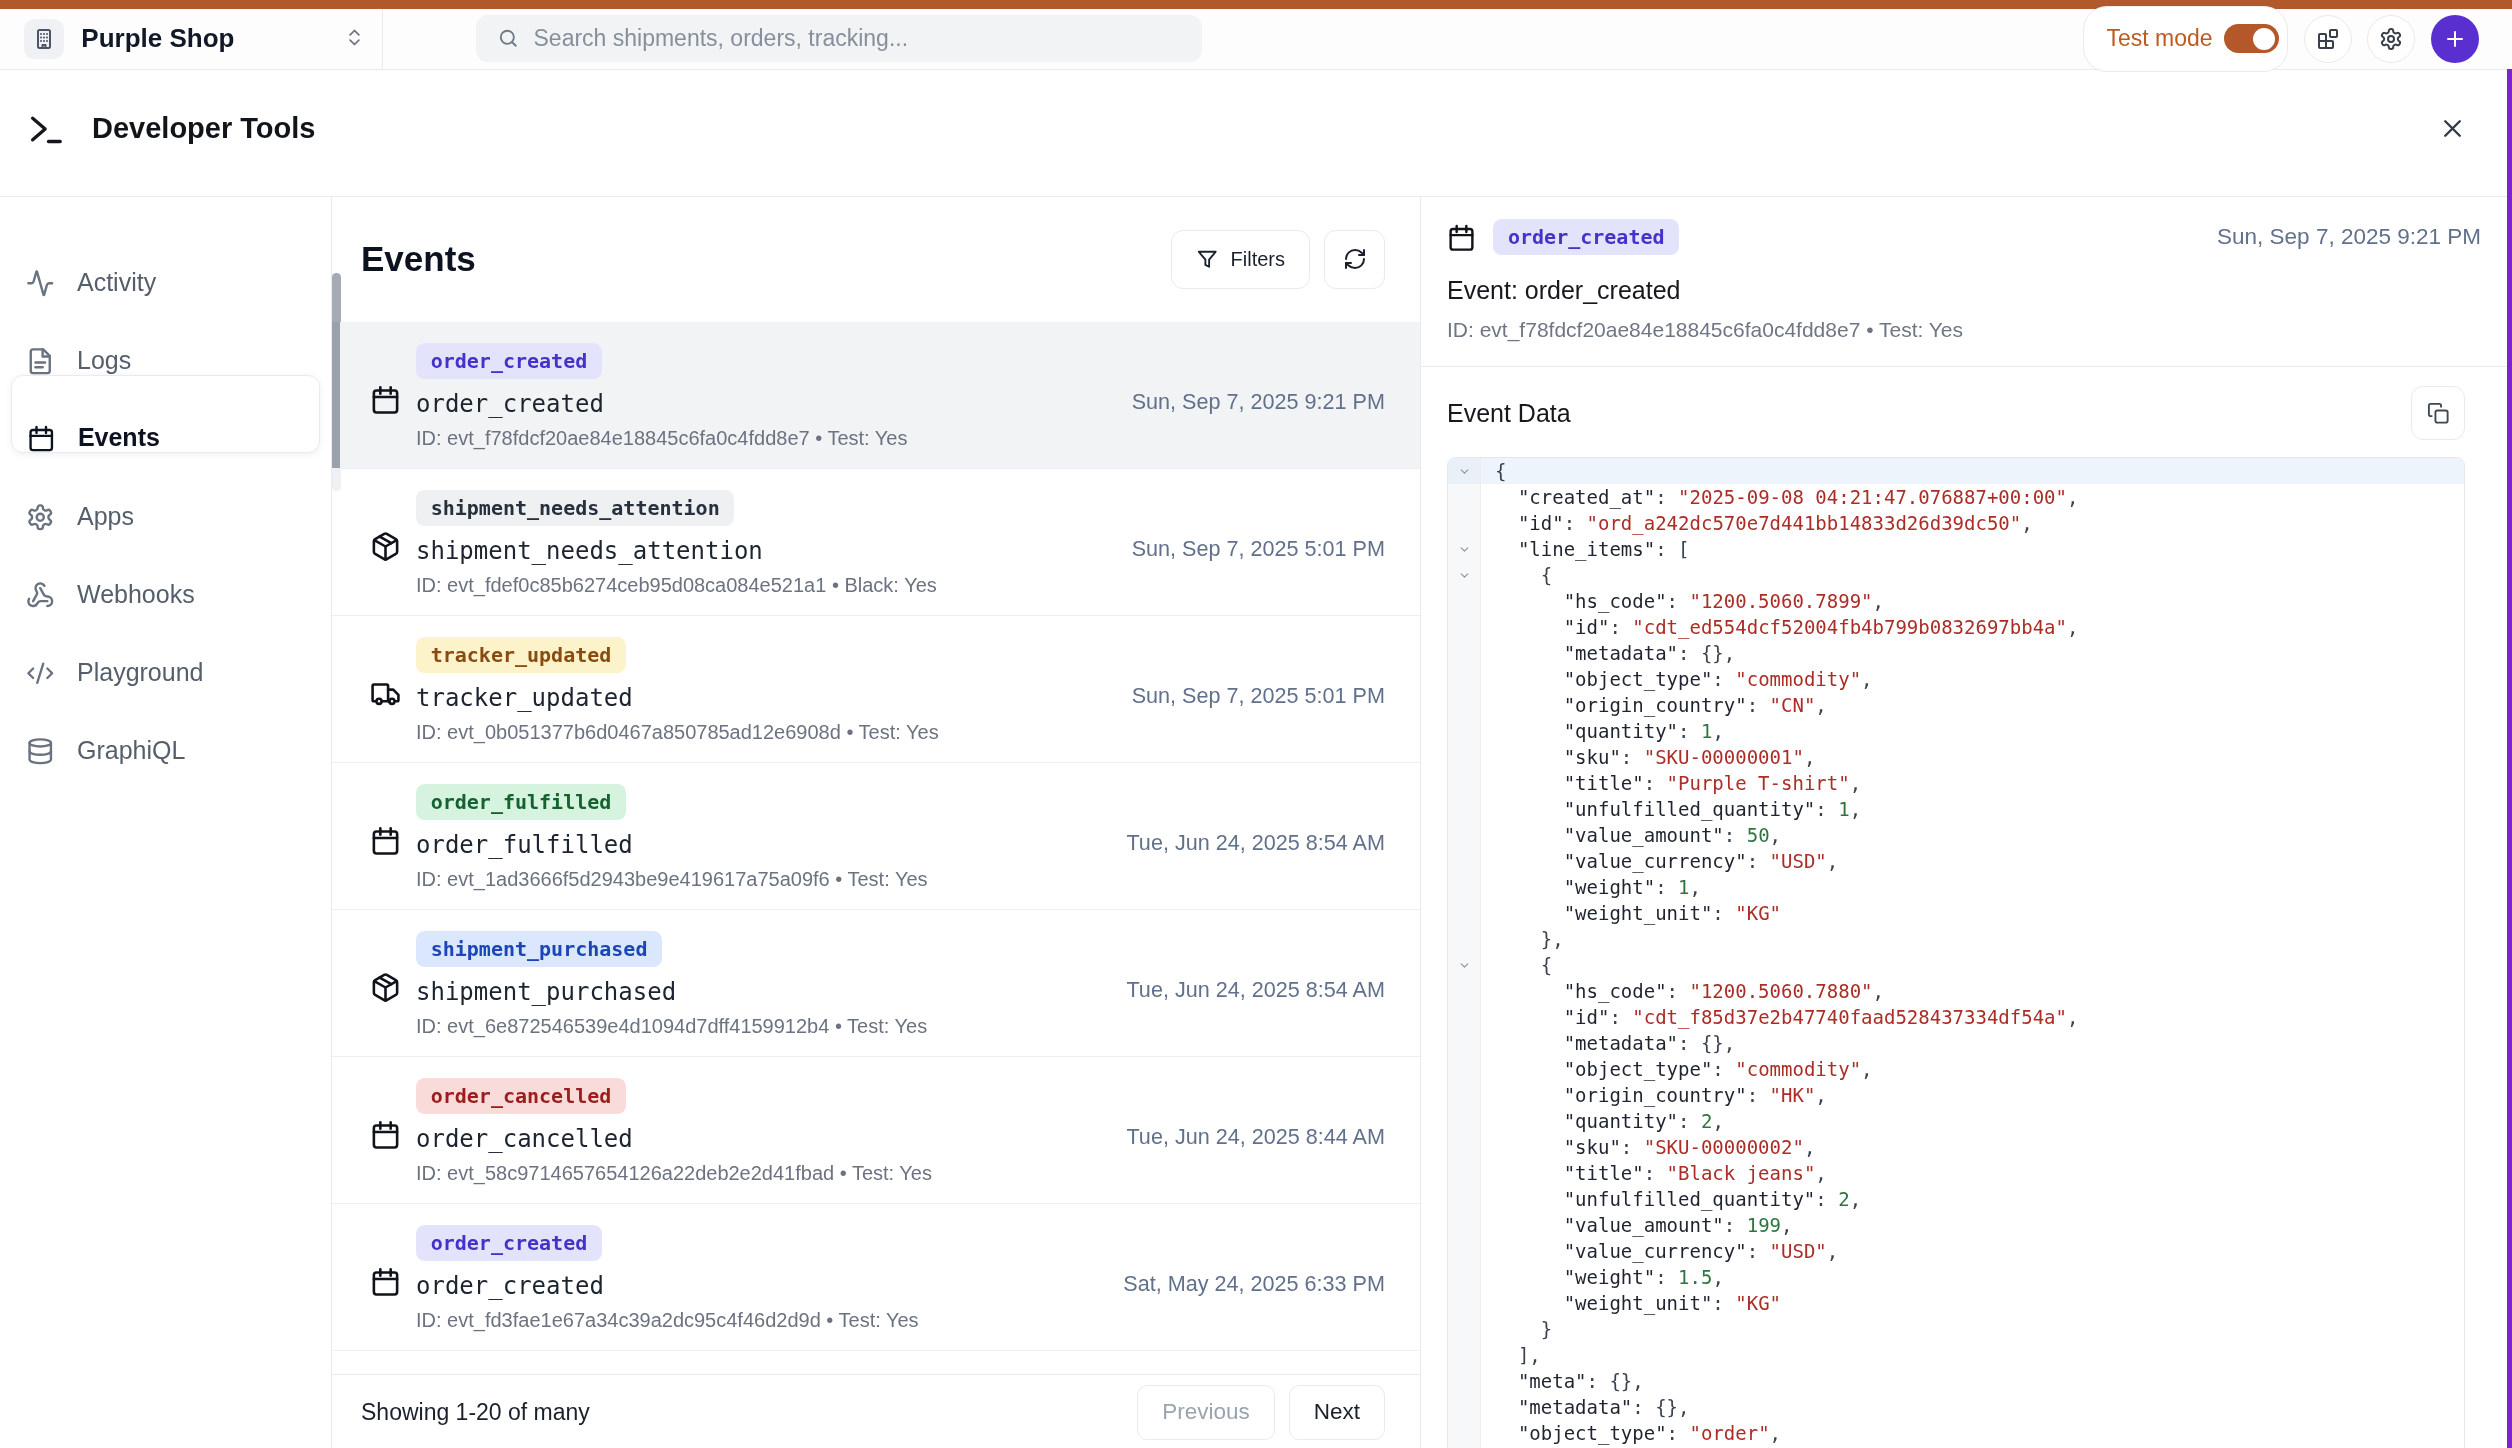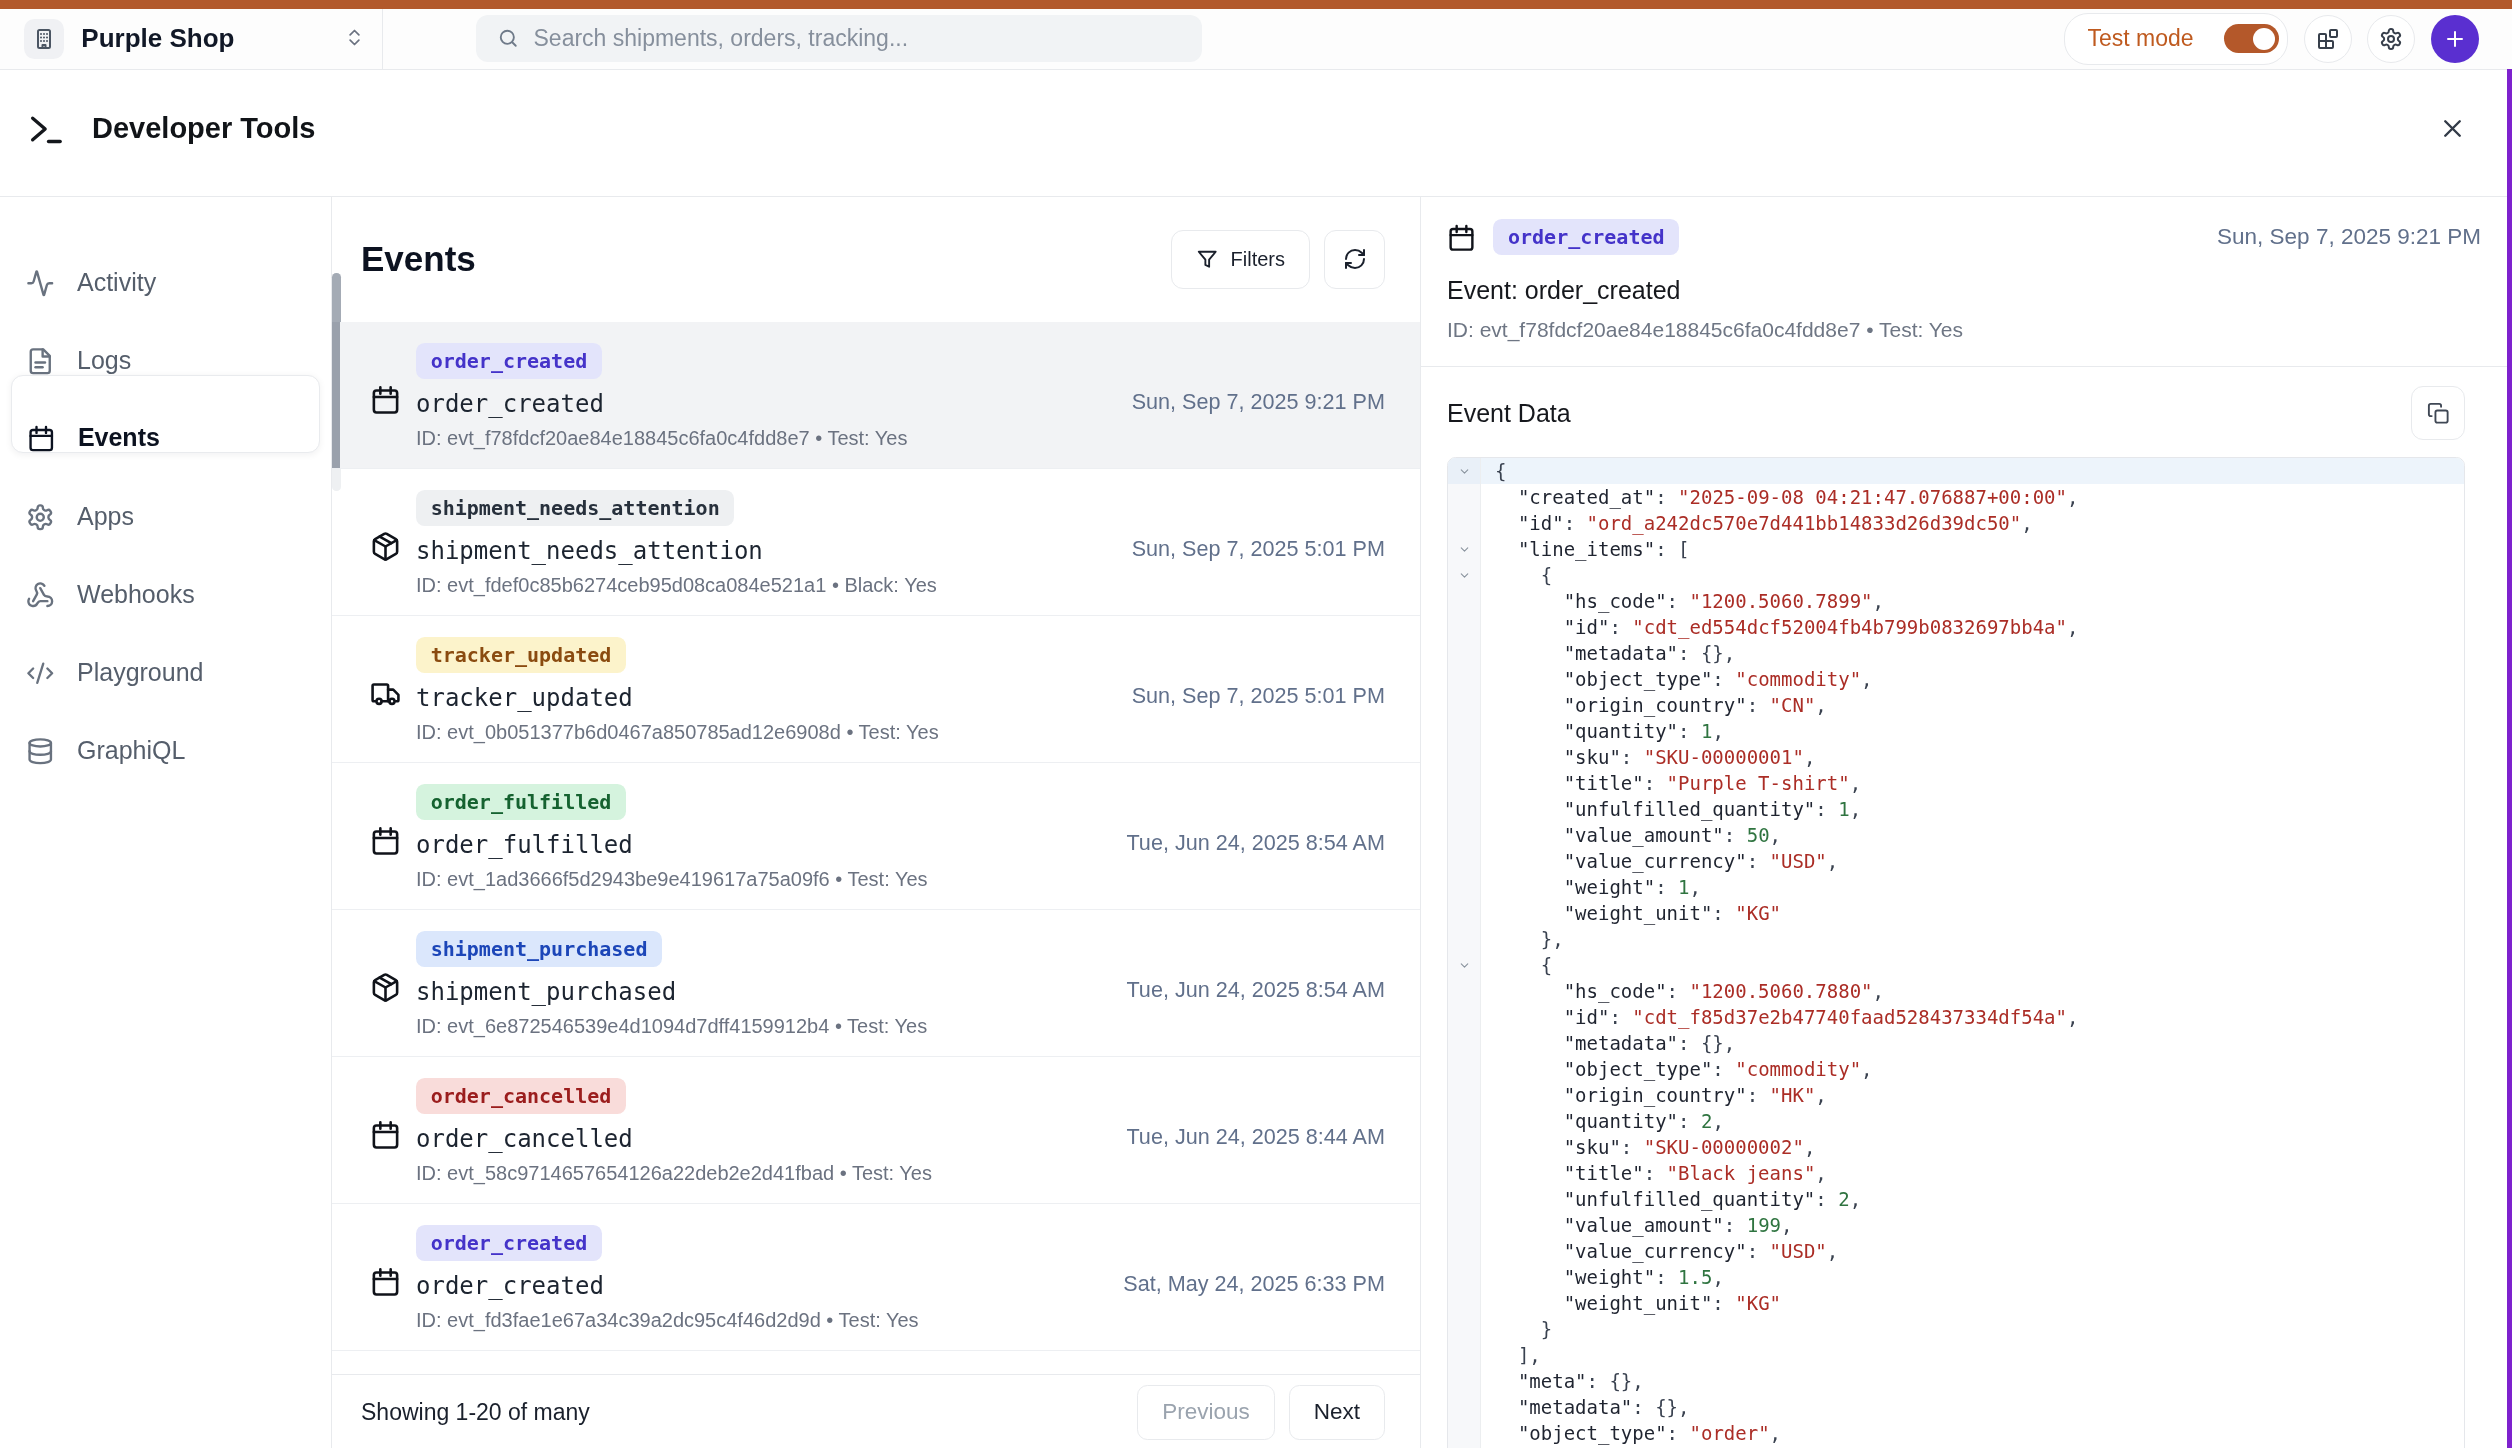--- a/index.html
+++ b/index.html
@@ -14,21 +14,21 @@
   .appbar { height:61px; background:#fdfdfd; border-bottom:0.9px solid #e8eaed; display:flex; align-items:center; }
   .brand { width:383px; height:100%; display:flex; align-items:center; gap:17.3px; padding:0 17.3px 0 24px; border-right:0.9px solid #e8eaed; }
   .brand-iconbox { width:40px; height:40px; border-radius:10.4px; background:#f0f1f4; display:flex; align-items:center; justify-content:center; color:#4b5563; flex:none; }
   .brand-name { font-size:26px; font-weight:bold; color:#111827; white-space:nowrap; }
   .brand-chevrons { margin-left:auto; color:#6b7280; }
   .searchwrap { margin-left:93px; }
   .search { width:726px; height:47px; background:#f1f3f5; border:none; border-radius:12px; display:flex; align-items:center; gap:14px; padding:0 21px; color:#6f7a89; }
   .search input { border:none; outline:none; background:transparent; font-size:23px; color:#3c4450; width:622px; font-family:"Liberation Sans", sans-serif; }
   .search input::placeholder { color:#868f9c; }
   .appbar-right { margin-left:auto; margin-right:33px; display:flex; align-items:center; gap:15.6px; }
-  .testmode { height:52px; border:1.3px solid #e8eaed; background:#fff; border-radius:24px; display:flex; align-items:center; gap:30px; padding:0 8.6px 0 22.5px; }
+  .testmode { height:66px; border:1.3px solid #e8eaed; background:#fff; border-radius:24px; display:flex; align-items:center; gap:11px; padding:0 8.6px 0 22.5px; }
   .testmode-label { font-size:23px; color:#bf5a1f; }
   .toggle { width:55px; height:29px; border-radius:14.7px; background:#b4582a; position:relative; cursor:pointer; flex:none; }
   .toggle-knob { position:absolute; top:3.5px; right:3.5px; width:22.5px; height:22.5px; border-radius:50%; background:#ffffff; }
   .iconbtn { width:48px; height:48px; border-radius:50%; border:1.3px solid #e8eaed; background:#fff; display:flex; align-items:center; justify-content:center; color:#373f4b; }
   .plusbtn { width:48px; height:48px; border-radius:50%; background:#5a2fd0; border:none; display:flex; align-items:center; justify-content:center; color:#fff; }
 
   
   .devbar { height:127px; border-bottom:0.9px solid #e8eaed; display:flex; align-items:center; padding:0 45px 8px 26px; background:#fff; }
   .devbar-icon { color:#14171c; display:flex; }
   .devbar-title { font-size:29px; font-weight:bold; color:#111418; margin-left:26px; }

